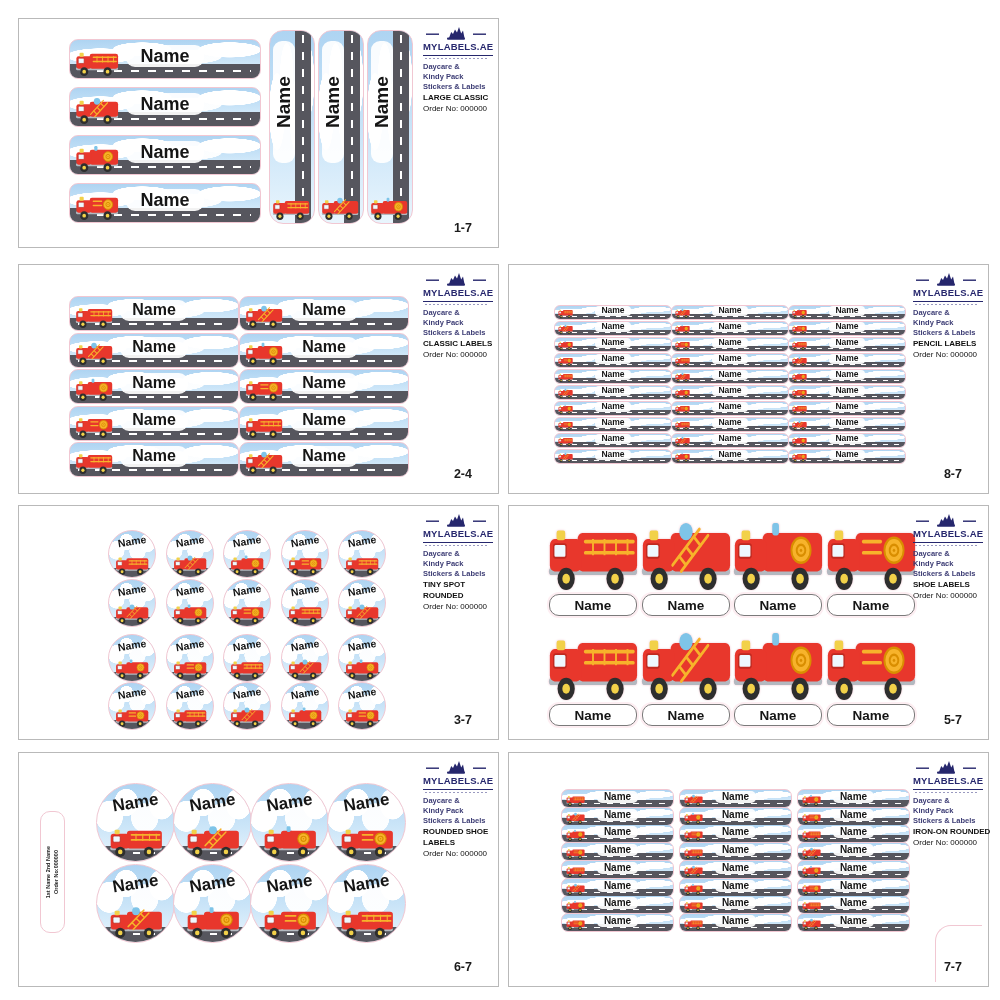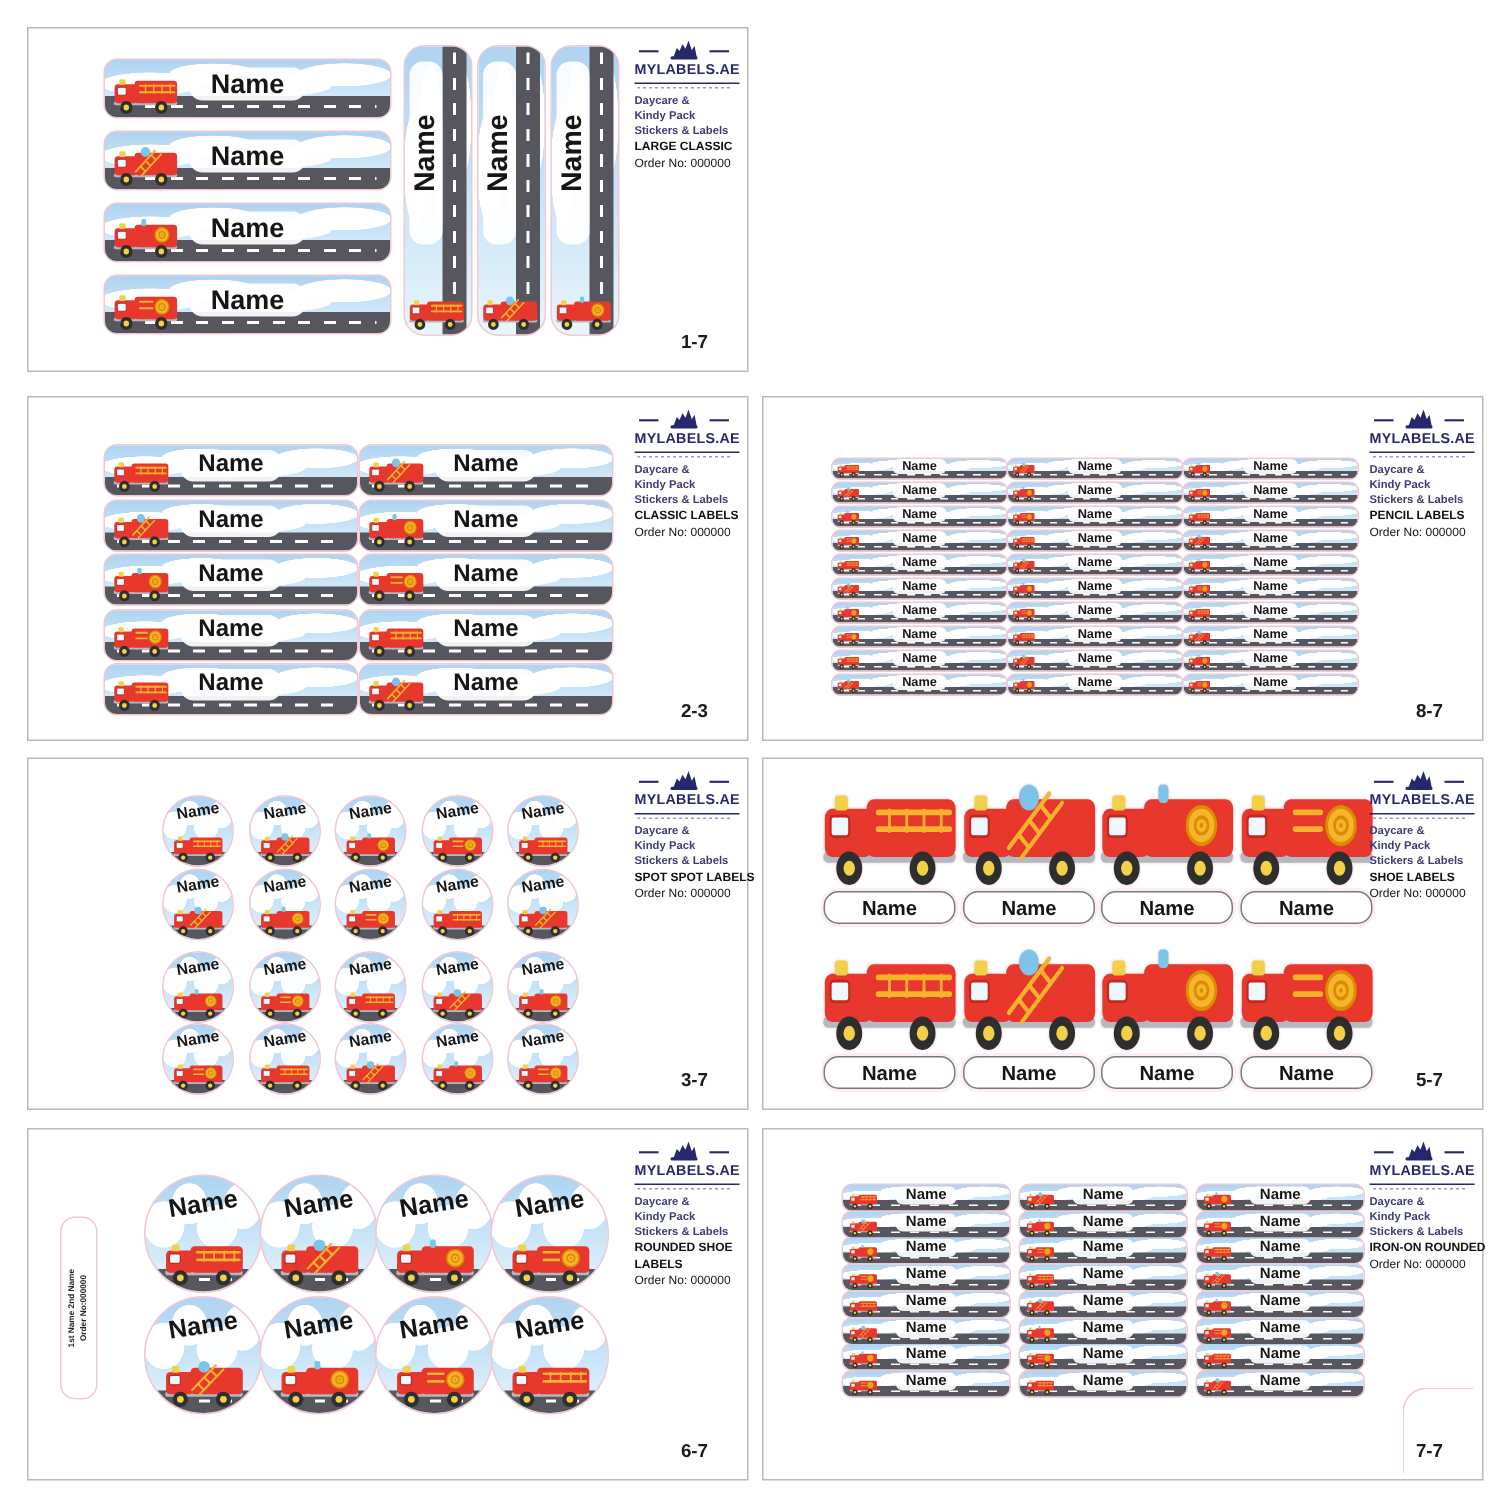--- a/index.html
+++ b/index.html
@@ -496,21 +496,21 @@
                 <path d="M57 16 63 22"></path>
               </g>
               <circle cx="20" cy="49" r="9" fill="#2e2e2e"></circle>
               <circle cx="20" cy="49" r="4" fill="#f2d149"></circle>
               <circle cx="71" cy="49" r="9" fill="#2e2e2e"></circle>
               <circle cx="71" cy="49" r="4" fill="#f2d149"></circle>
             </svg></span>
           <span class="name">Name</span>
         </div>
       </div>
-      <div class="pagenum">2-3</div>
+      <div class="pagenum">2-4</div>
       <div class="logo">
         <svg class="licon" viewBox="0 0 60 14" width="62" height="14">
           <g fill="#26276d">
             <rect y="6.5" width="13" height="1.4"></rect>
             <rect x="47" y="6.5" width="13" height="1.4"></rect>
             <path d="M23 11l2.2-6 1.8 2 2-4.5 2 3 2-5.5 2.2 6.5 1.8-3 1.5 7.5z"></path>
             <rect x="21" y="10.5" width="18" height="2.2" rx="1"></rect>
           </g>
         </svg>
         <div class="lname">MYLABELS.AE</div>
@@ -1665,21 +1665,21 @@
             <rect x="47" y="6.5" width="13" height="1.4"></rect>
             <path d="M23 11l2.2-6 1.8 2 2-4.5 2 3 2-5.5 2.2 6.5 1.8-3 1.5 7.5z"></path>
             <rect x="21" y="10.5" width="18" height="2.2" rx="1"></rect>
           </g>
         </svg>
         <div class="lname">MYLABELS.AE</div>
         <div class="lrule"></div>
         <div class="tag">Daycare &amp;</div>
         <div class="tag">Kindy Pack</div>
         <div class="tag">Stickers &amp; Labels</div>
-        <div class="type">SPOT SPOT LABELS</div>
+        <div class="type">TINY SPOT ROUNDED</div>
         <div class="order">Order No: 000000</div>
       </div>
     </section>
   <section class="panel" style="left:508px;top:505px;width:479px;height:233px">
       <div class="labels">
         <div class="shoe" style="left:38px;top:12px">
           <span class="strk"><svg viewBox="0 0 96 58" width="92" height="72" preserveAspectRatio="none">
               <rect x="2" y="40" width="92" height="6" rx="3" fill="#b3b9c0"></rect>
               <rect x="32" y="12" width="62" height="31" rx="5" fill="#e8372c"></rect>
               <rect x="3" y="17" width="33" height="26" rx="5" fill="#e8372c"></rect>

